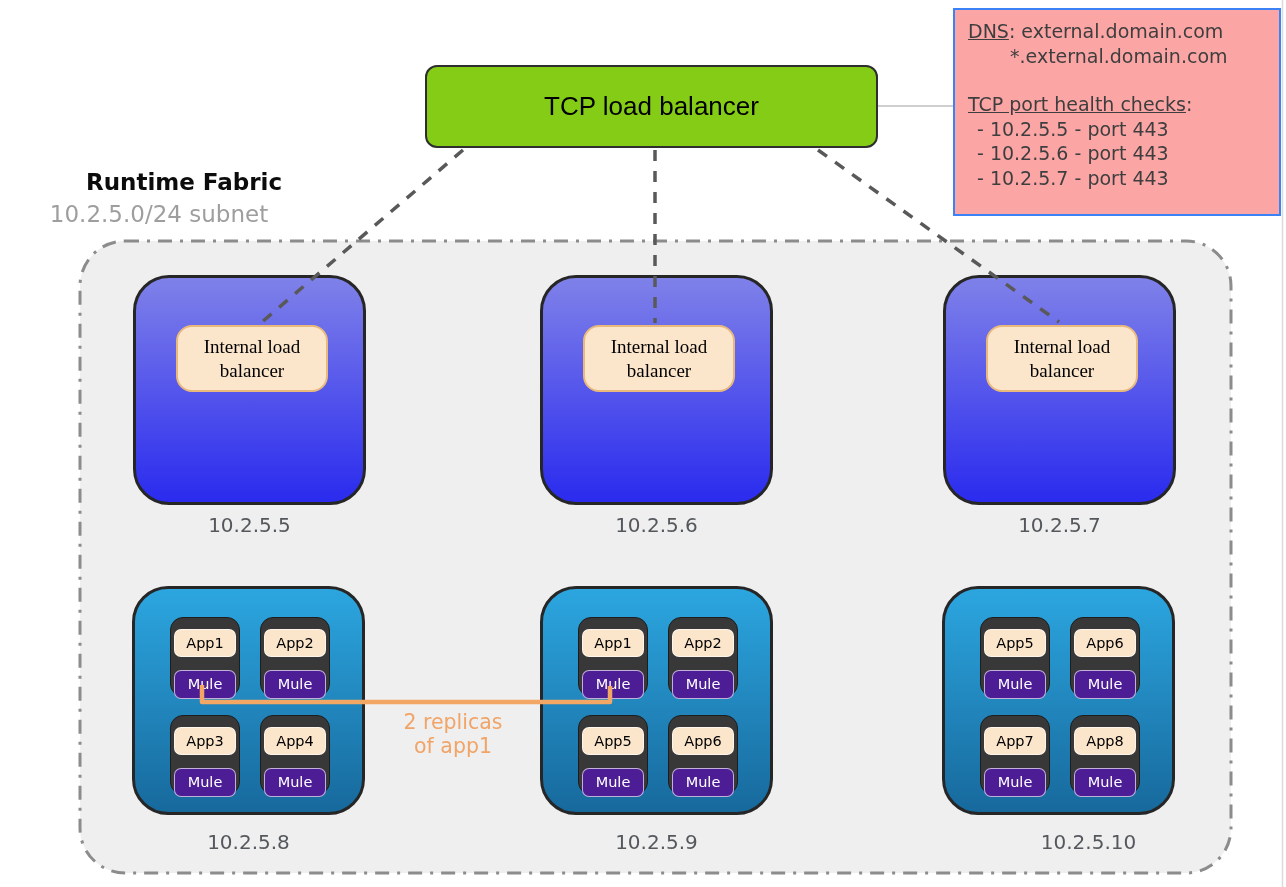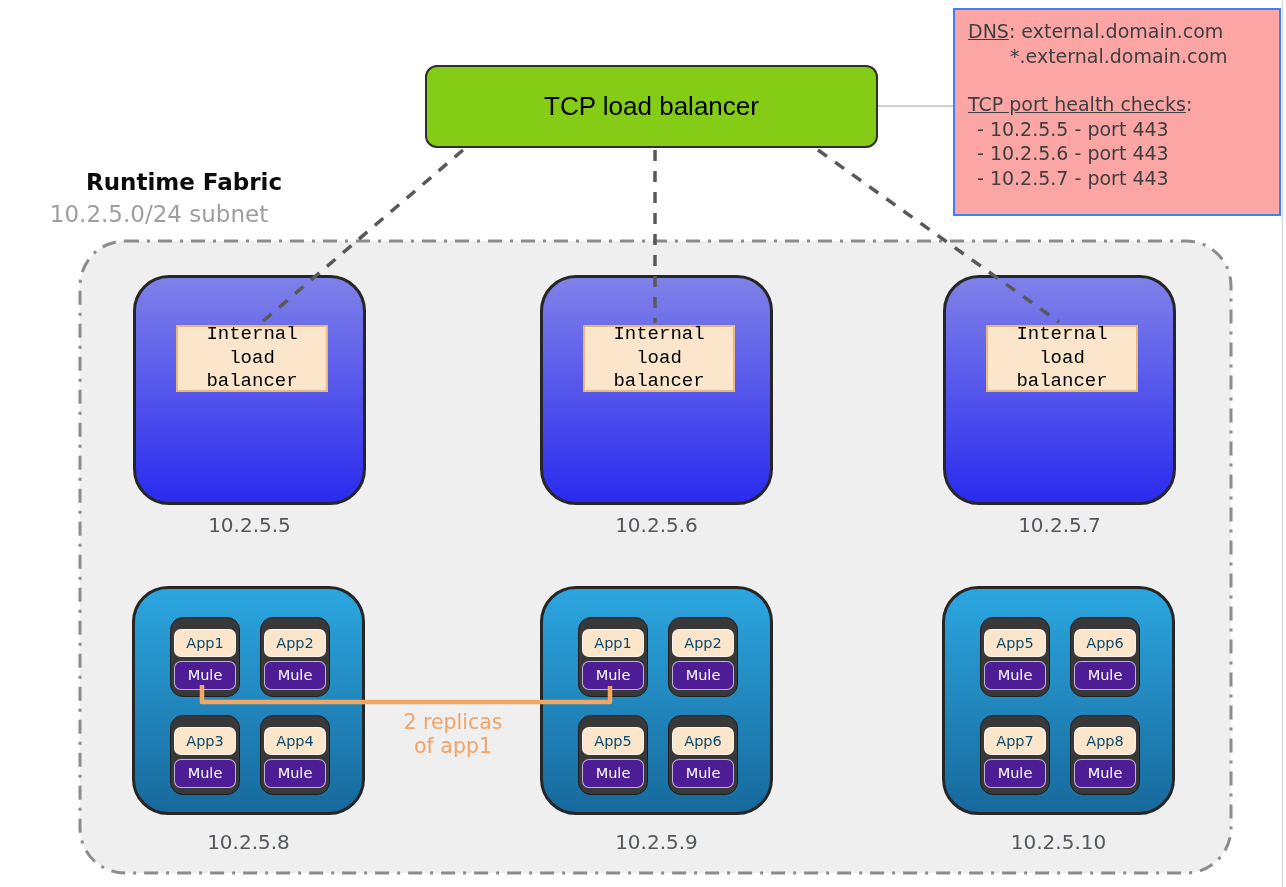--- a/index.html
+++ b/index.html
@@ -37,44 +37,44 @@
 
   
   .node { position:absolute; width:233px; border:3px solid #262626; border-radius:36px; }
   .node.ilb    { top:275px; height:230px; background:linear-gradient(#7f81e9,#2a2bee); }
   .node.worker { top:586px; height:229px; background:linear-gradient(#2ca6e0,#17699c); }
   .n1 { left:133px; } .n2 { left:540px; } .n3 { left:943px; }
   .w1 { left:132px; } .w2 { left:540px; } .w3 { left:942px; }
 
   .ilb-inner {
     position:absolute; left:40px; top:47px; width:152px; height:67px;
-    background:#fce6cb; border:2px solid #e9b97c; border-radius:0;
+    background:#fce6cb; border:2px solid #e9b97c; border-radius:16px;
     display:flex; align-items:center; justify-content:center; text-align:center;
-    font-family:Liberation Mono, monospace; font-size:19px; line-height:1.25;
+    font-family:Liberation Serif, serif; font-size:19px; line-height:1.25;
     color:#000; padding:0 25px;
   }
 
   .ip-label { position:absolute; width:233px; text-align:center; font-size:20px; color:#54585c; }
   .ip-ilb    { top:513px; }
   .ip-worker { top:830px; }
   .ipx1 { left:133px; } .ipx2 { left:540px; } .ipx3 { left:943px; }
-  .ipw1 { left:132px;text-align:center; } .ipw2 { left:540px; } .ipw3 { left:942px; }
+  .ipw1 { left:132px;text-align:center; } .ipw2 { left:540px; } .ipw3 { left:972px; }
 
   
   .pod {
     position:absolute; width:70px; height:80px; background:#383838;
     border:1.5px solid #1d1d1d; border-radius:13px; padding:10.5px 3px 0;
   }
   .p1 { left:35px;  top:28px;  } .p2 { left:125px; top:28px;  }
   .p3 { left:35px;  top:126px; } .p4 { left:125px; top:126px; }
   .app-box, .mule-box {
     height:28px; border-radius:7px; display:flex; align-items:center; justify-content:center;
     font-size:14.5px; border:1px solid rgba(255,255,255,0.65);
   }
-  .app-box  { background:#fce6cb; color:#0c4a6e; margin-bottom:4px; }
+  .app-box  { background:#fce6cb; color:#000000; margin-bottom:13px; }
   .mule-box { background:#4c1d95; color:#fff; height:29px; }
 
   .replica-note {
     position:absolute; left:391px; top:710px; width:124px; text-align:center;
     font-size:20.5px; line-height:24px; color:#f0a468;
   }
 </style>
 </head>
 <body>
 

